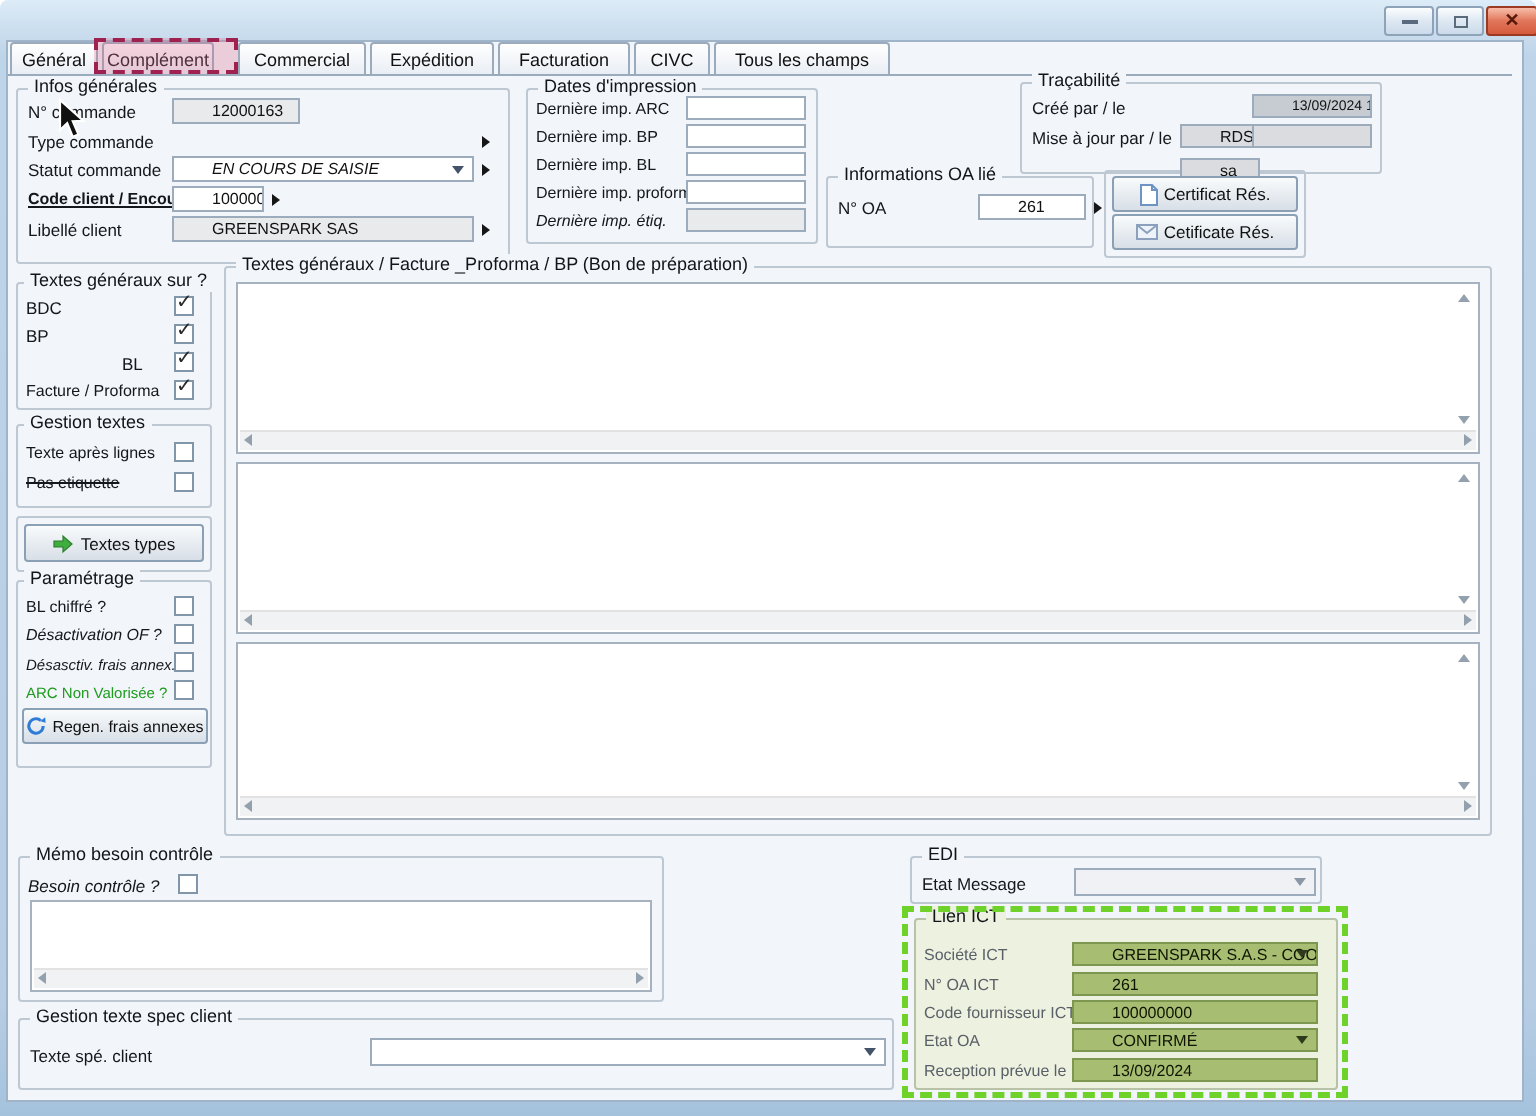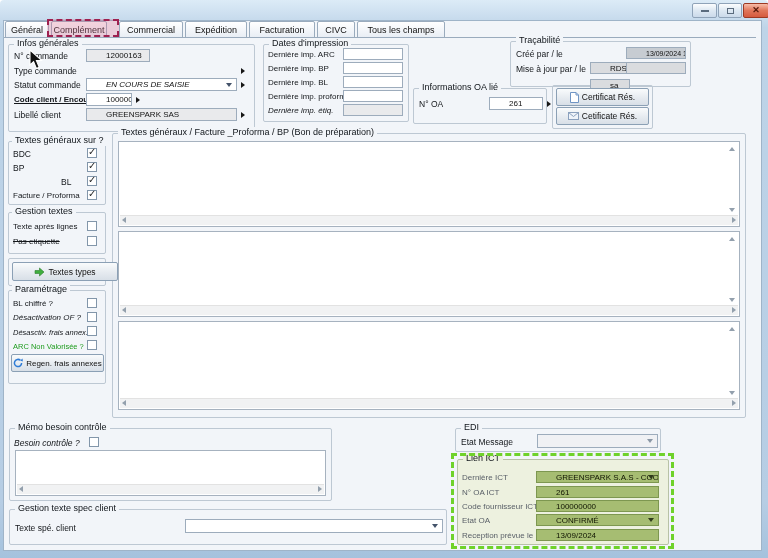--- a/index.html
+++ b/index.html
@@ -198,21 +198,21 @@
   <div class="lbl sm" style="left:13px;top:222px;">Texte après lignes</div>
   <div class="cb" style="left:87px;top:221px;">
       <span class="mark"></span>
     </div>
   <div class="lbl sm strike" style="left:13px;top:237px;">Pas etiquette</div>
   <div class="cb" style="left:87px;top:236px;">
       <span class="mark"></span>
     </div>
 
   <div class="grp" style="left:8px;top:258px;width:98px;height:28px;"></div>
-  <div class="btn" style="left:12px;top:262px;width:106px;height:19px;">
+  <div class="btn" style="left:12px;top:262px;width:90px;height:19px;">
     <span class="icon">
         <svg width="11" height="10" viewBox="0 0 11 10">
           <path d="M1 3.5 h4.5 v-2.5 l4.5 4 -4.5 4 v-2.5 h-4.5 z" fill="#3fae3f" stroke="#2c7d2c" stroke-width="0.6"></path>
         </svg>
       </span>
     <span>Textes types</span>
   </div>
 
   <div class="grp" style="left:8px;top:290px;width:98px;height:94px;"></div>
   <div class="grp-label" style="left:12px;top:284px;">Paramétrage</div>
@@ -296,21 +296,21 @@
   <div class="lbl" style="left:461px;top:437px;">Etat Message</div>
   <div class="fld ghost combo" style="left:537px;top:434px;width:121px;height:14px;">
       <span></span>
       <span class="chev" style="border-top-color:#8a97a6;"></span>
     </div>
 
   <div class="ict-panel"></div>
   <div class="grp-label ict-panel-label" style="left:463px;top:453px;">Lien ICT</div>
   <div class="annot-green"></div>
 
-  <div class="lbl sm gray" style="left:462px;top:473px;">Dernière ICT</div>
+  <div class="lbl sm gray" style="left:462px;top:473px;">Société ICT</div>
   <div class="fld ict combo" style="left:536px;top:471px;width:123px;height:12px;">
       <span>GREENSPARK S.A.S - COOP</span>
       <span class="chev"></span>
     </div>
   <div class="lbl sm gray" style="left:462px;top:488px;">N° OA ICT</div>
   <div class="fld ict" style="left:536px;top:486px;width:123px;height:12px;">261</div>
   <div class="lbl sm gray" style="left:462px;top:502px;">Code fournisseur ICT</div>
   <div class="fld ict" style="left:536px;top:500px;width:123px;height:12px;">100000000</div>
   <div class="lbl sm gray" style="left:462px;top:516px;">Etat OA</div>
   <div class="fld ict combo" style="left:536px;top:514px;width:123px;height:12px;">

